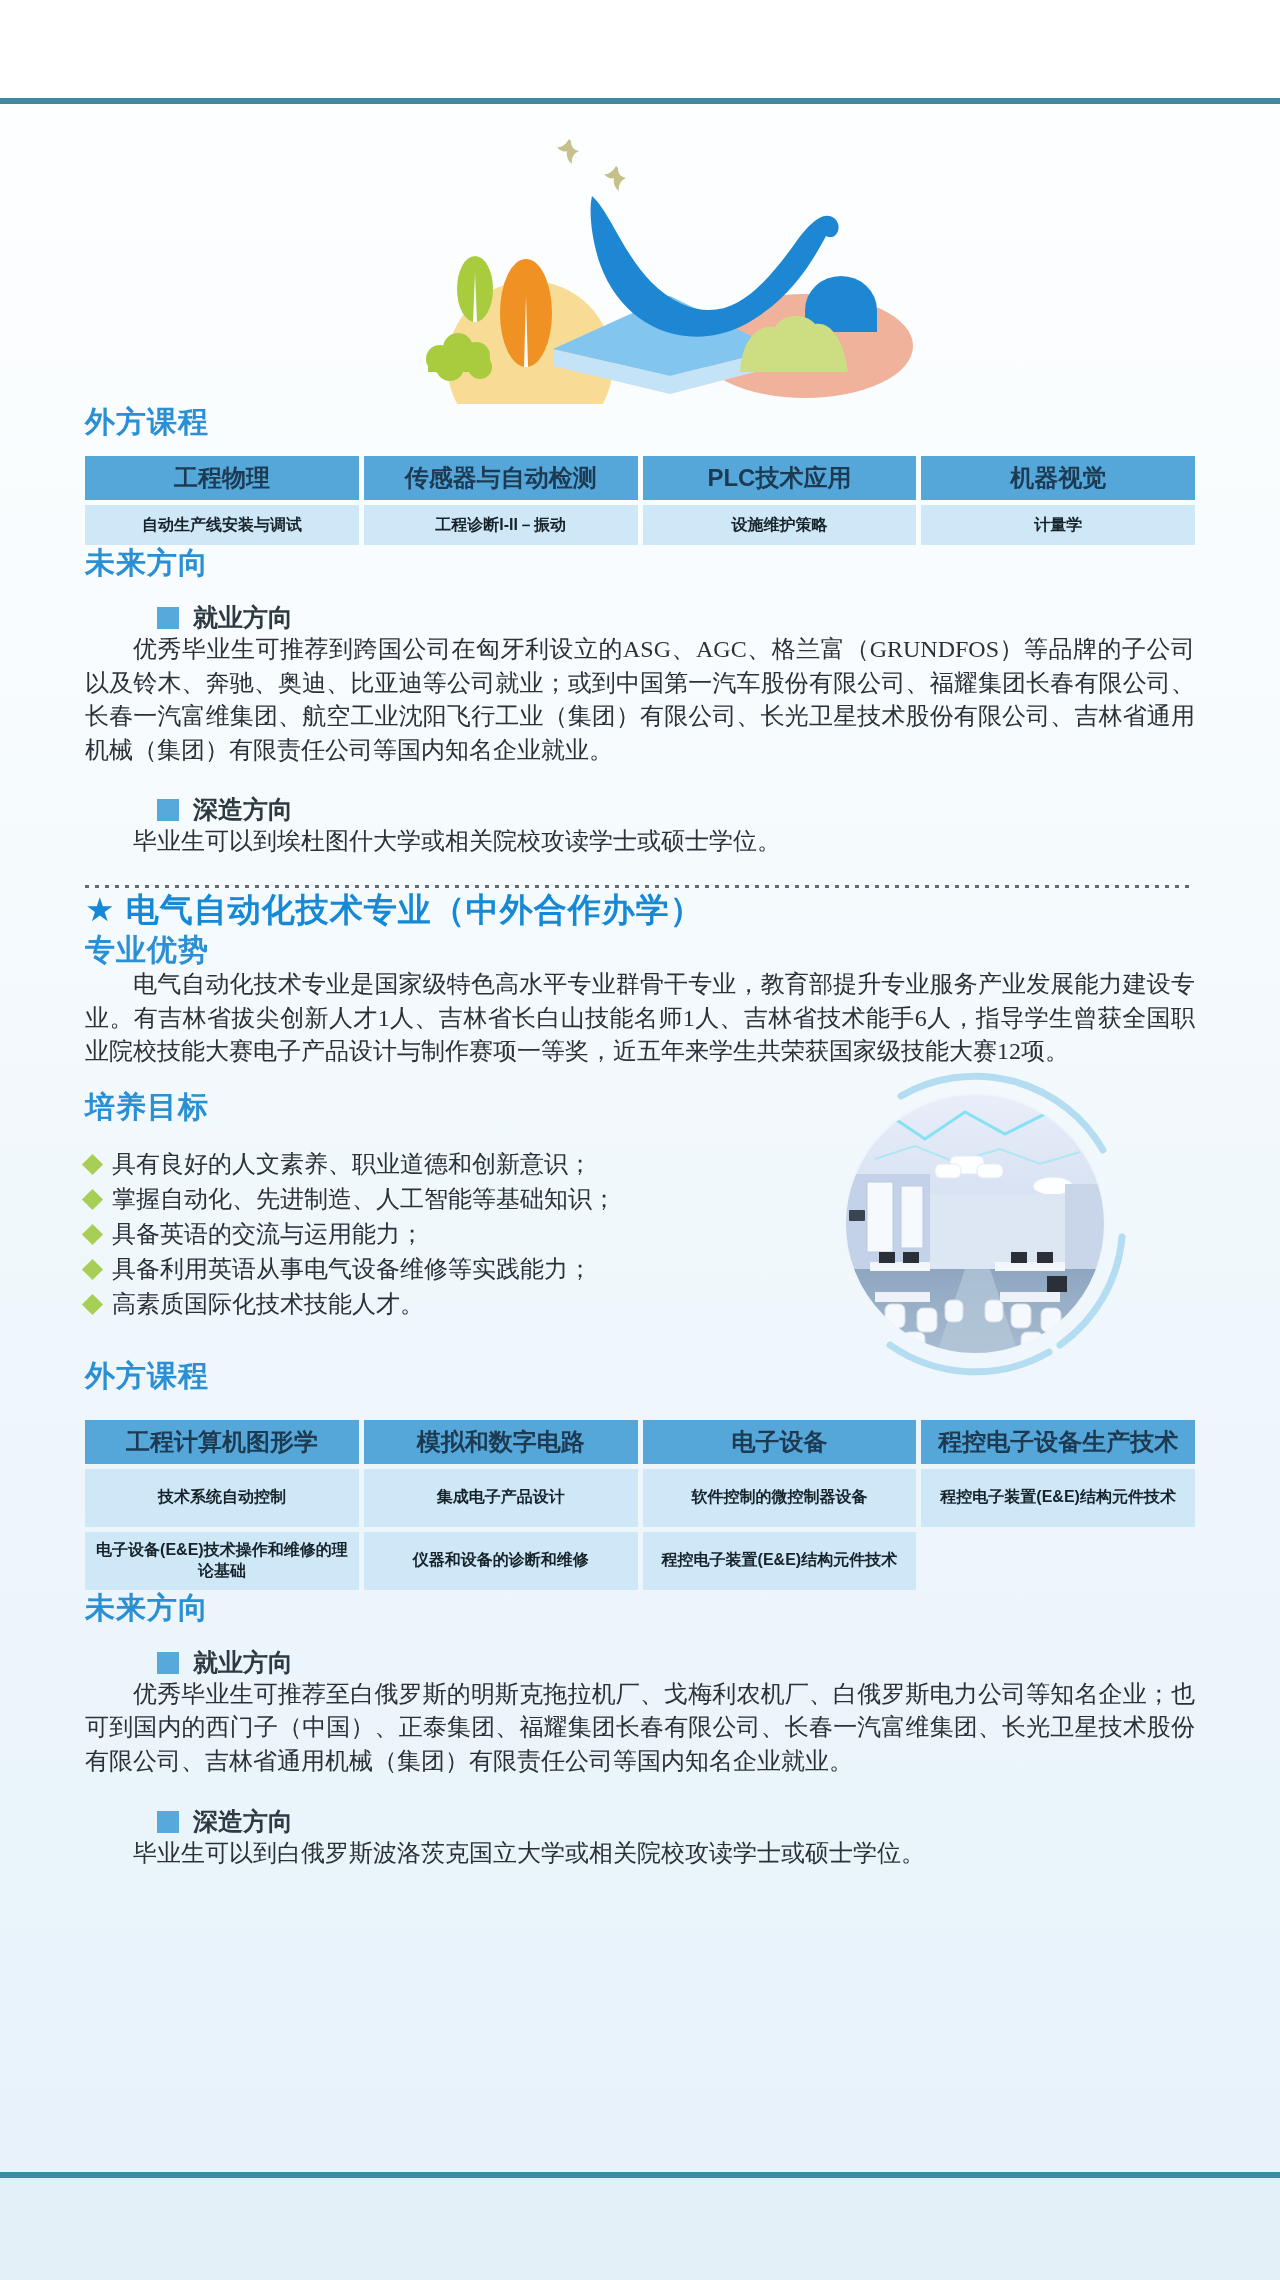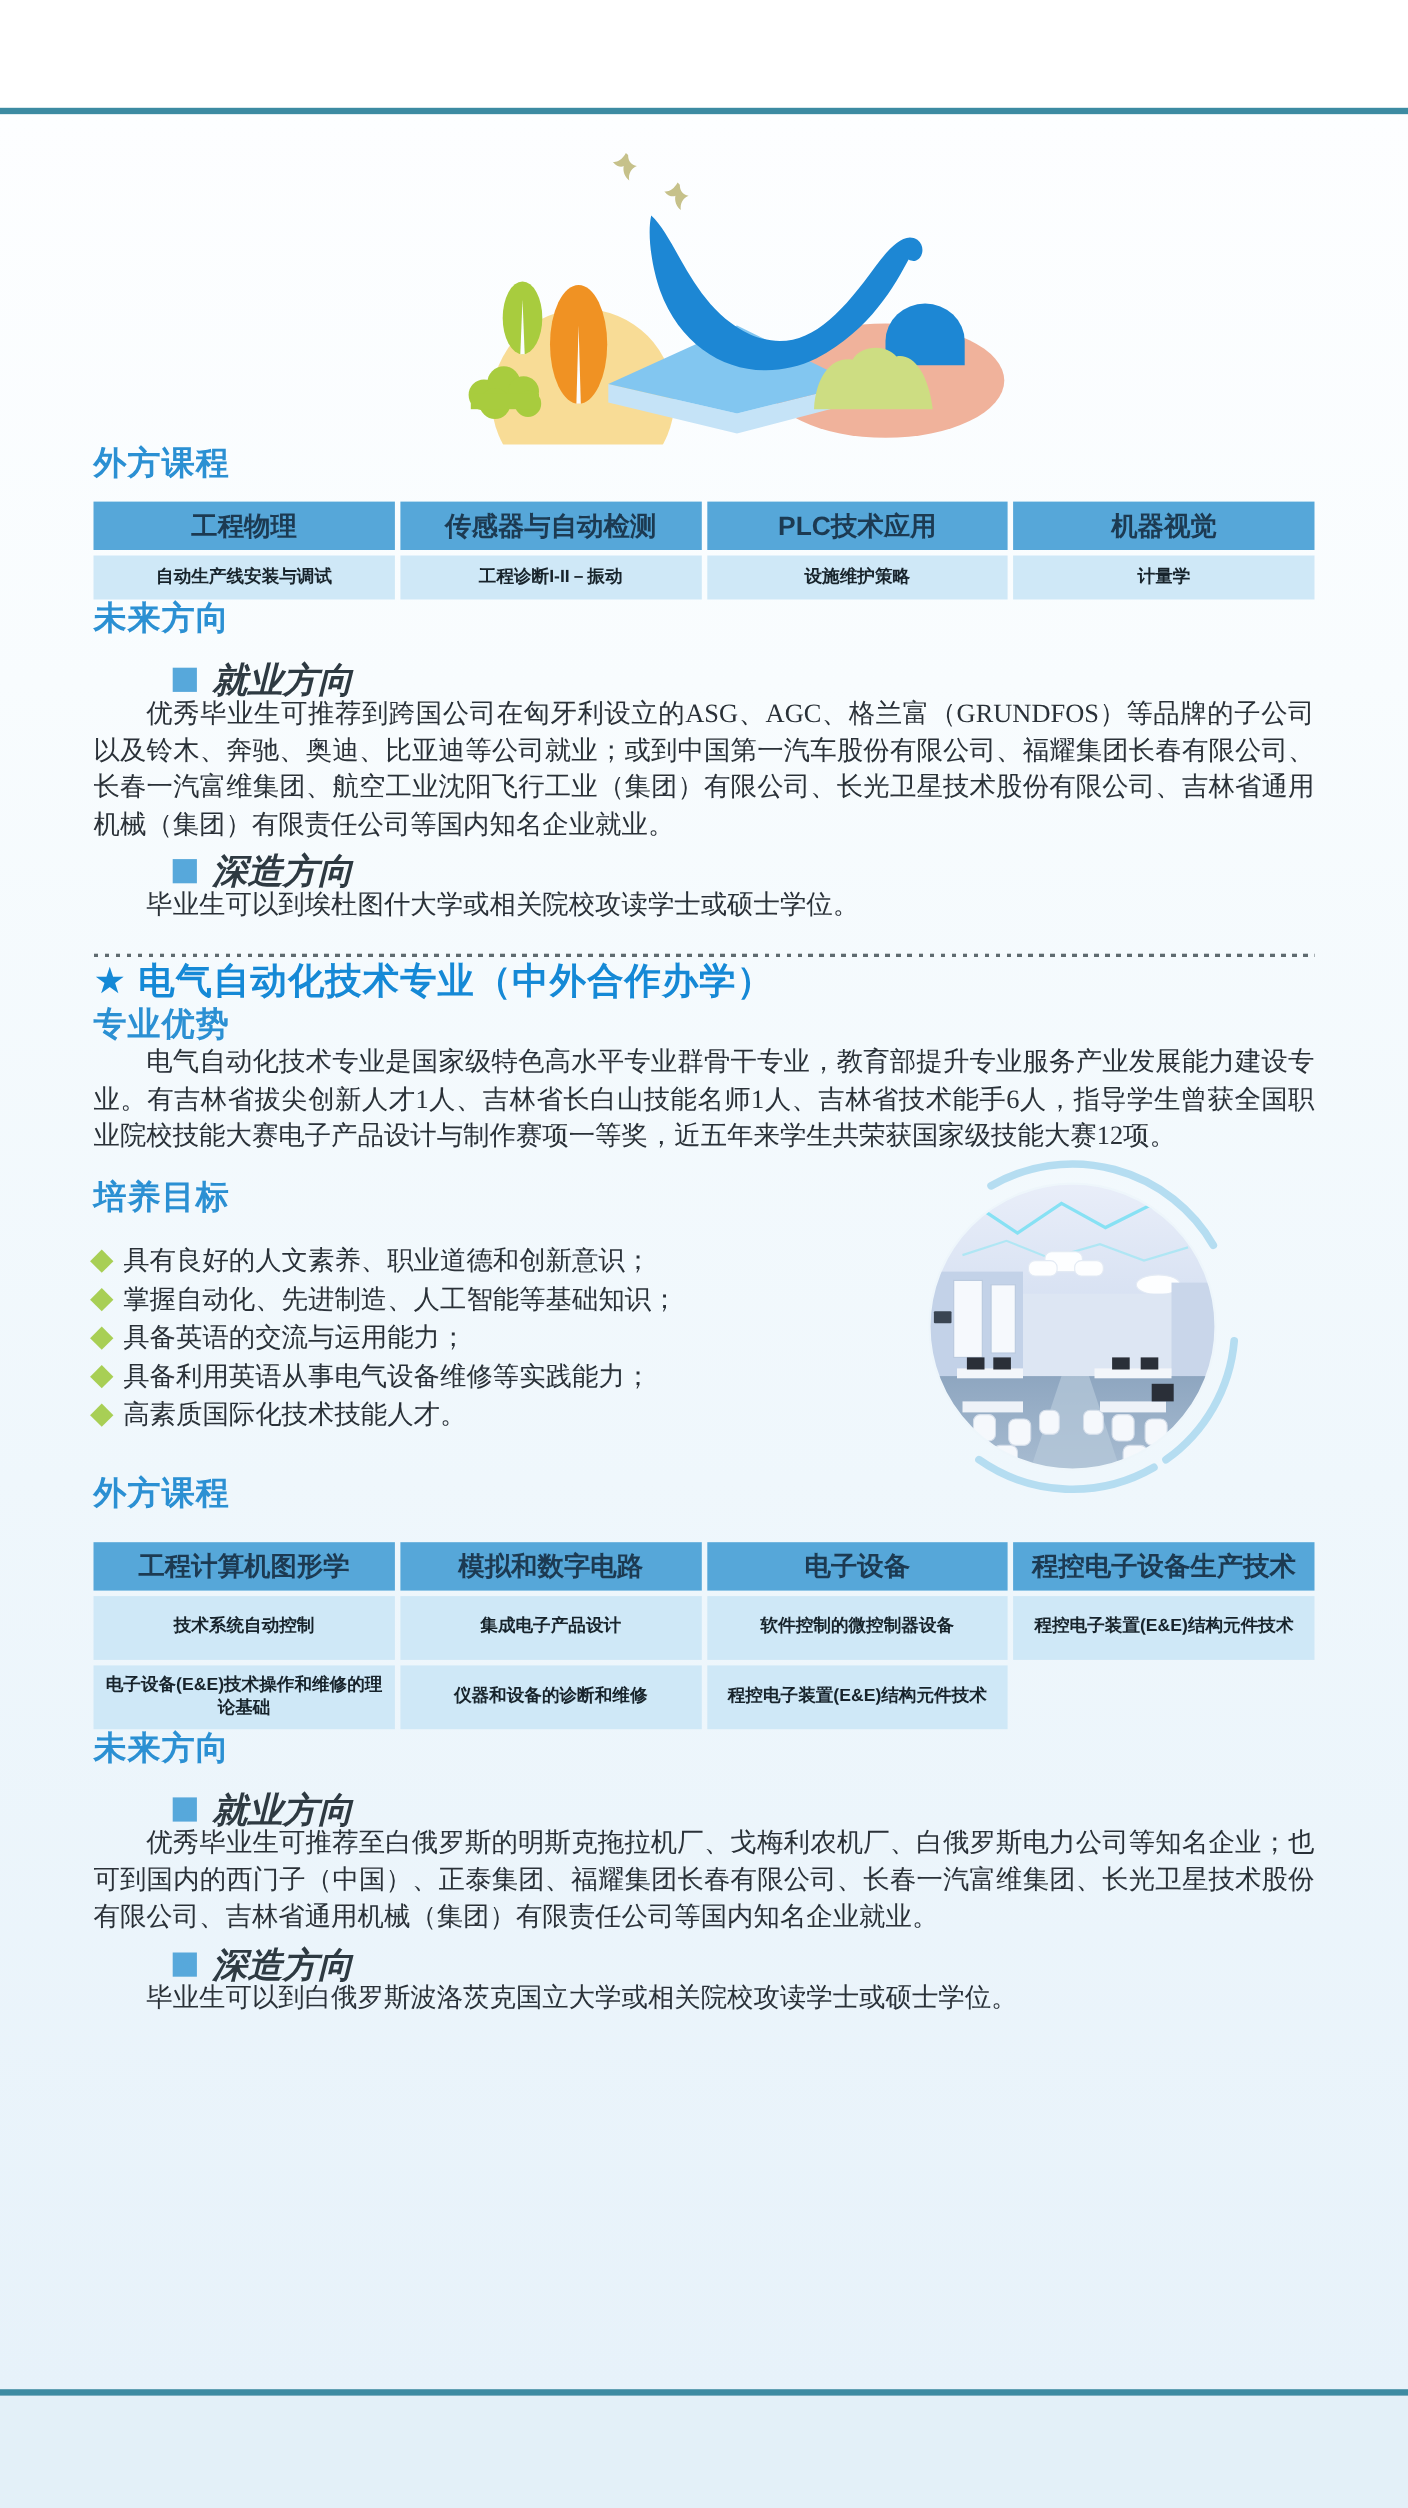--- a/index.html
+++ b/index.html
@@ -30,23 +30,23 @@
   .ctable .hcell{background:#56a7d9;color:#1c3a52;font-weight:bold;font-size:24px;
           min-height:44px;display:flex;align-items:center;justify-content:center;
           text-align:center;padding:2px 6px;box-sizing:border-box;}
   .ctable .cell{background:#cfe8f7;color:#17232b;font-weight:bold;font-size:16px;
           min-height:40px;display:flex;align-items:center;justify-content:center;
           text-align:center;padding:4px 8px;box-sizing:border-box;line-height:1.3;}
   .t2 .cell{min-height:58px;}
 
   .sub-bullet{display:flex;align-items:center;gap:14px;margin-left:72px;}
   .sb1{margin-top:22px;}
-  .sb2{margin-top:10px;}
+  .sb2{margin-top:28px;}
   .sq{width:22px;height:22px;background:#57a8db;flex:0 0 auto;}
-  .sub-bullet span.lbl{font-size:32px;font-weight:bold;color:#2e3a42;line-height:30px;font-style:italic;}
+  .sub-bullet span.lbl{font-size:25px;font-weight:bold;color:#2e3a42;line-height:30px;}
 
   p.body{font-size:24px;color:#2a3138;line-height:1.4;margin:0;text-align:justify;}
   .indent{text-indent:2em;}
   .p-emp1{margin-top:4px;}
   .p-study1{margin-top:2px;}
   .p-adv{margin-top:36px;}
   .p-emp2{margin-top:4px;}
   .p-study2{margin-top:2px;}
 
   .dotted{margin-top:26px;height:3px;

